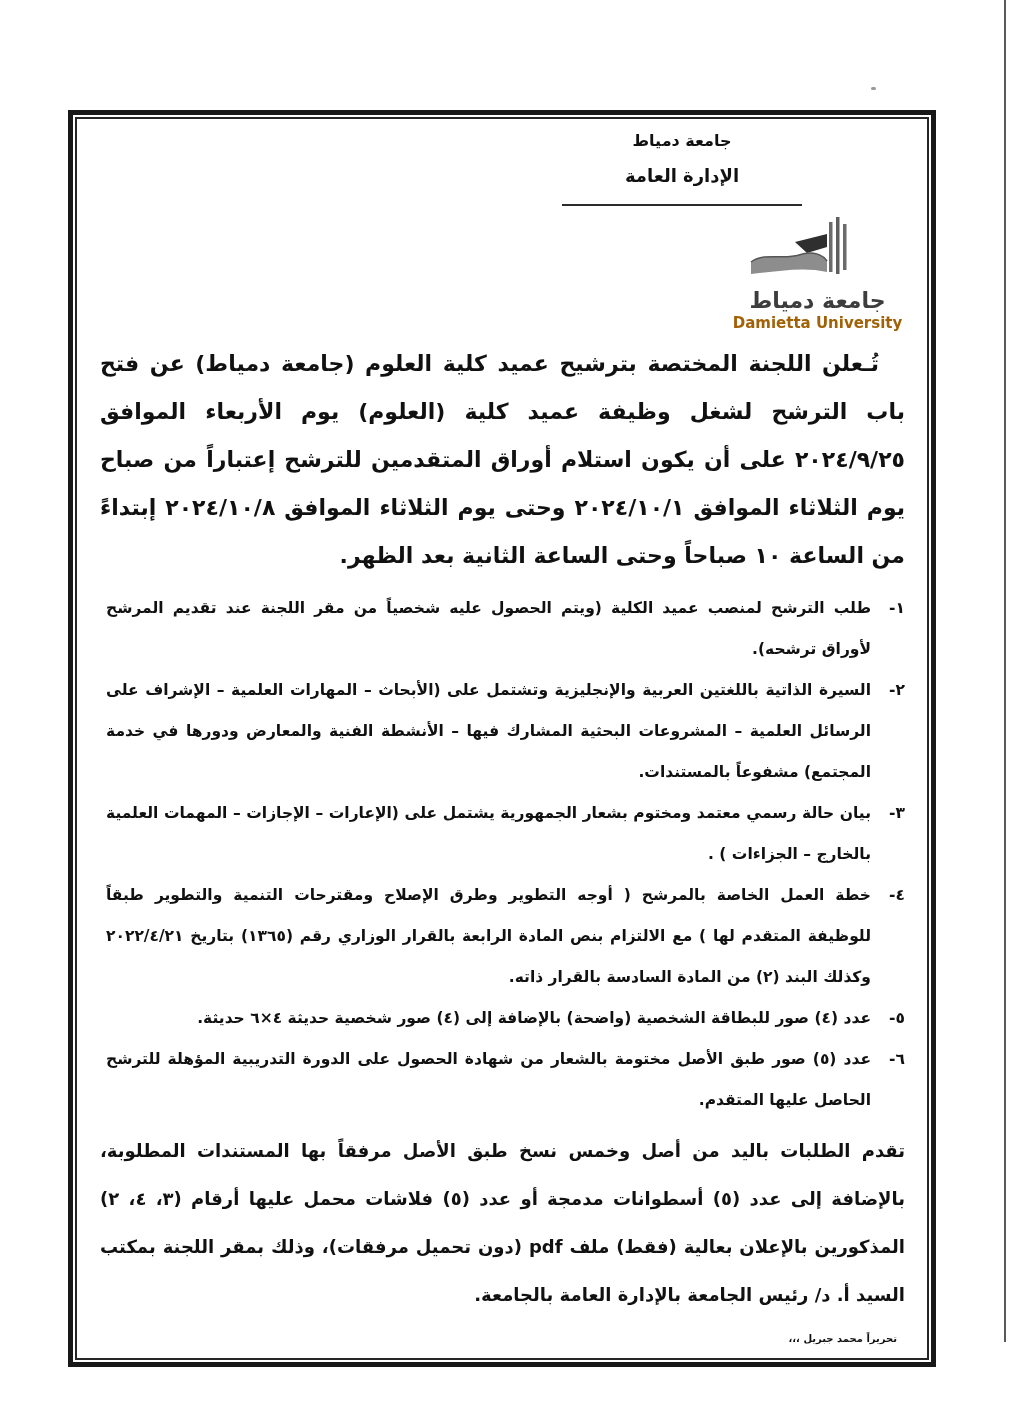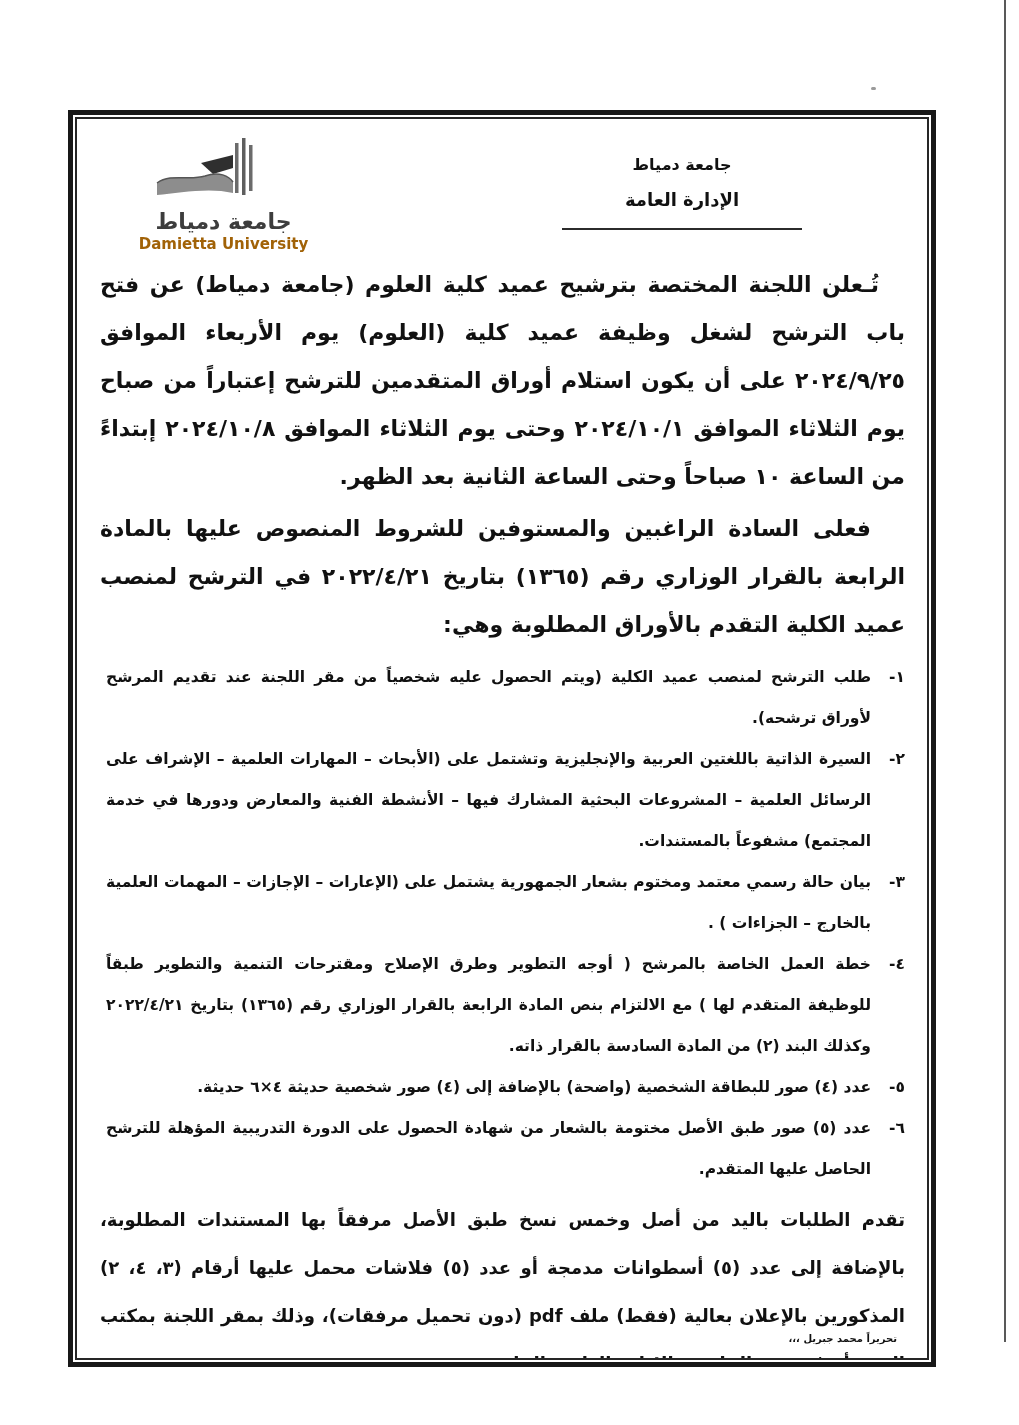--- a/index.html
+++ b/index.html
@@ -9,21 +9,21 @@
   }
   
   .scan-vline{position:absolute;left:1004px;top:0;width:2px;height:1342px;background:#3c3c3c;opacity:.85;}
   .scan-speck{position:absolute;left:871px;top:87px;width:5px;height:3px;background:#9a9a9a;border-radius:2px;}
 
   
   .frame{position:absolute;left:68px;top:110px;width:868px;height:1257px;border:5px solid #181818;box-sizing:border-box;background:#fff;}
   .frame-inner{position:absolute;inset:2px;border:2px solid #262626;box-sizing:border-box;overflow:hidden;direction:rtl;padding:8px 22px 0 23px;}
 
   
-  .doc-header{display:flex;justify-content:space-between;align-items:center;}
+  .doc-header{display:flex;justify-content:space-between;align-items:flex-start;flex-direction:column;}
   .org{width:270px;margin-right:88px;text-align:center;padding-top:4px;font-weight:bold;}
   .org-l1{font-size:16px;}
   .org-l2{font-size:18px;margin-top:15px;}
   .org-l3{font-size:19px;margin-top:16px;}
   .org-rule{width:240px;height:2px;background:#2b2b2b;margin:18px auto 0;}
   .logo{width:175px;margin-left:36px;margin-top:8px;text-align:center;direction:ltr;}
   .logo svg{display:block;margin:0 auto;}
   .logo-ar{font-size:22px;font-weight:bold;color:#3d3d3d;margin-top:2px;}
   .logo-en{font-size:15px;font-weight:bold;color:#a16207;margin-top:1px;}
 
@@ -73,21 +73,20 @@
           </svg>
         </span>
         <div class="logo-ar">جامعة دمياط</div>
         <div class="logo-en">Damietta University</div>
       </div>
     </div>
 
 
     <p class="para para-intro" style="margin:8px 0 0;">تُـعلن اللجنة المختصة بترشيح عميد كلية العلوم (جامعة دمياط) عن فتح باب الترشح لشغل وظيفة عميد كلية (العلوم) يوم الأربعاء الموافق ٢٠٢٤/٩/٢٥ على أن يكون استلام أوراق المتقدمين للترشح إعتباراً من صباح يوم الثلاثاء الموافق ٢٠٢٤/١٠/١ وحتى يوم الثلاثاء الموافق ٢٠٢٤/١٠/٨ إبتداءً من الساعة ١٠ صباحاً وحتى الساعة الثانية بعد الظهر.</p>
 
-    <p class="para para-req" style="margin:4px 0 0;">فعلى السادة الراغبين والمستوفين للشروط المنصوص عليها بالمادة الرابعة بالقرار الوزاري رقم (١٣٦٥) بتاريخ ٢٠٢٢/٤/٢١ في الترشح لمنصب عميد الكلية التقدم بالأوراق المطلوبة وهي:</p>
 
     <div class="req-list">
       <div class="item">
         <span class="item-num">١-</span>
         <span class="item-text">طلب الترشح لمنصب عميد الكلية (ويتم الحصول عليه شخصياً من مقر اللجنة عند تقديم المرشح لأوراق ترشحه).</span>
       </div>
       <div class="item">
         <span class="item-num">٢-</span>
         <span class="item-text">السيرة الذاتية باللغتين العربية والإنجليزية وتشتمل على (الأبحاث – المهارات العلمية – الإشراف على الرسائل العلمية – المشروعات البحثية المشارك فيها – الأنشطة الفنية والمعارض ودورها في خدمة المجتمع) مشفوعاً بالمستندات.</span>
       </div>

